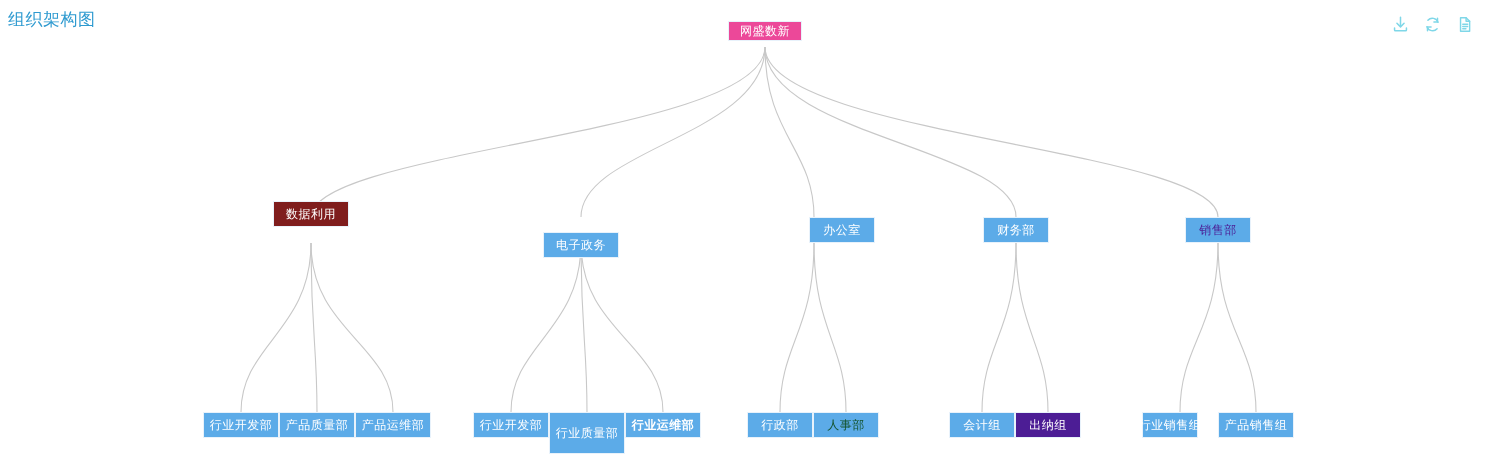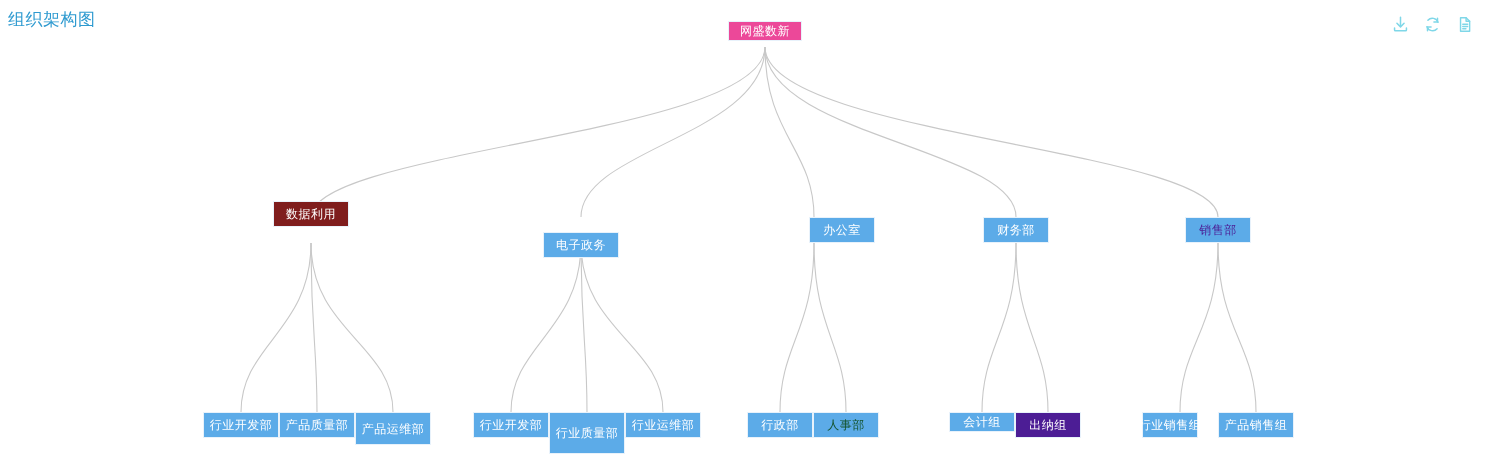--- a/index.html
+++ b/index.html
@@ -142,29 +142,29 @@
       <path d="M765,47 C765,135.4 1218,149 1218,217" stroke="#c8c8c8"></path>
       <path d="M1218,243 C1218,330.88 1180,344.4 1180,412" stroke="#c8c8c8"></path>
       <path d="M1218,243 C1218,330.88 1256,344.4 1256,412" stroke="#c8c8c8"></path>
     </svg>
 
   <div id="nodes-layer">
       <div class="node root" style="left: 728px; top: 21px; width: 74px; height: 20px; background: #ec4899; color: rgb(255, 255, 255); border-color: rgb(232, 242, 251);">网盛数新</div>
       <div class="node level2" style="left: 273px; top: 201px; width: 76px; height: 26px; background: #7f1d1d; color: rgb(255, 255, 255); border-color: rgb(232, 242, 251);">数据利用</div>
       <div class="node level3" style="left: 203px; top: 412px; width: 76px; height: 26px; background: rgb(92, 171, 232); color: rgb(255, 255, 255); border-color: rgb(232, 242, 251);">行业开发部</div>
       <div class="node level3" style="left: 279px; top: 412px; width: 76px; height: 26px; background: rgb(92, 171, 232); color: rgb(255, 255, 255); border-color: rgb(232, 242, 251);">产品质量部</div>
-      <div class="node level3" style="left: 355px; top: 412px; width: 76px; height: 33px; background: rgb(92, 171, 232); color: rgb(255, 255, 255); border-color: rgb(232, 242, 251);">产品运维部</div>
+      <div class="node level3" style="left: 355px; top: 412px; width: 76px; height: 26px; background: rgb(92, 171, 232); color: rgb(255, 255, 255); border-color: rgb(232, 242, 251);">产品运维部</div>
       <div class="node level2" style="left: 543px; top: 217px; width: 76px; height: 26px; background: rgb(92, 171, 232); color: rgb(255, 255, 255); border-color: rgb(232, 242, 251); margin-top: 15px;">电子政务</div>
       <div class="node level3" style="left: 473px; top: 412px; width: 76px; height: 26px; background: rgb(92, 171, 232); color: rgb(255, 255, 255); border-color: rgb(232, 242, 251);">行业开发部</div>
       <div class="node level3" style="left: 549px; top: 412px; width: 76px; height: 42px; background: rgb(92, 171, 232); color: rgb(255, 255, 255); border-color: rgb(232, 242, 251);">行业质量部</div>
-      <div class="node level3" style="left: 625px; top: 412px; width: 76px; height: 26px; background: rgb(92, 171, 232); color: rgb(255, 255, 255); border-color: rgb(232, 242, 251);">行业运维部</div>
+      <div class="node level3" style="left: 625px; top: 412px; width: 76px; height: 26px; background: rgb(92, 171, 232); color: rgb(255, 255, 255); border-color: rgb(232, 242, 251); font-weight: bold;">行业运维部</div>
       <div class="node level2" style="left: 781px; top: 217px; width: 66px; height: 26px; background: rgb(92, 171, 232); color: rgb(255, 255, 255); border-color: rgb(232, 242, 251); margin-left: 28px;">办公室</div>
       <div class="node level3" style="left: 747px; top: 412px; width: 66px; height: 26px; background: rgb(92, 171, 232); color: rgb(255, 255, 255); border-color: rgb(232, 242, 251);">行政部</div>
       <div class="node level3" style="left: 813px; top: 412px; width: 66px; height: 26px; background: rgb(92, 171, 232); color: #14532d; border-color: rgb(232, 242, 251);">人事部</div>
       <div class="node level2" style="left: 983px; top: 217px; width: 66px; height: 26px; background: rgb(92, 171, 232); color: rgb(255, 255, 255); border-color: rgb(232, 242, 251);">财务部</div>
-      <div class="node level3" style="left: 949px; top: 412px; width: 66px; height: 20px; background: rgb(92, 171, 232); color: rgb(255, 255, 255); border-color: rgb(232, 242, 251);">会计组</div>
+      <div class="node level3" style="left: 949px; top: 412px; width: 66px; height: 26px; background: rgb(92, 171, 232); color: rgb(255, 255, 255); border-color: rgb(232, 242, 251);">会计组</div>
       <div class="node level3" style="left: 1015px; top: 412px; width: 66px; height: 26px; background: #4c1d95; color: rgb(255, 255, 255); border-color: rgb(232, 242, 251);">出纳组</div>
       <div class="node level2" style="left: 1185px; top: 217px; width: 66px; height: 26px; background: rgb(92, 171, 232); color: #4c1d95; border-color: rgb(232, 242, 251);">销售部</div>
       <div class="node level3" style="left: 1142px; top: 412px; width: 56px; height: 26px; background: rgb(92, 171, 232); color: rgb(255, 255, 255); border-color: rgb(232, 242, 251);">行业销售组</div>
       <div class="node level3" style="left: 1218px; top: 412px; width: 76px; height: 26px; background: rgb(92, 171, 232); color: rgb(255, 255, 255); border-color: rgb(232, 242, 251);">产品销售组</div>
     </div>
 
 </div>
 
 </body></html>

